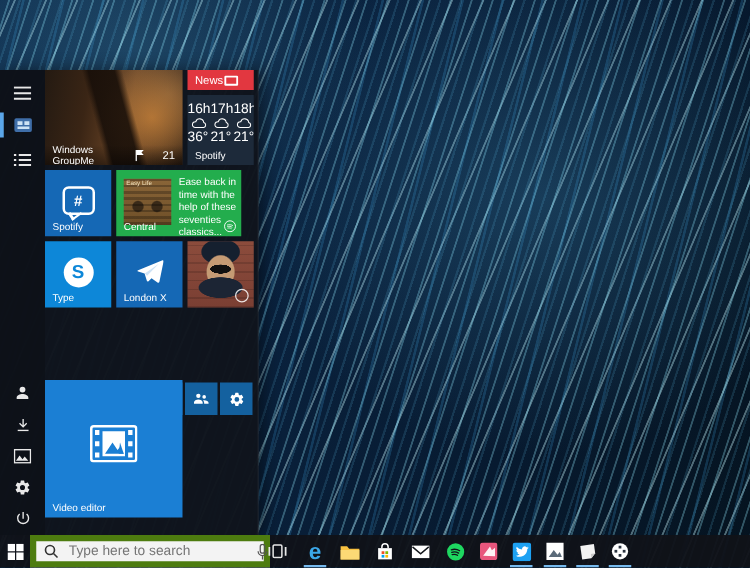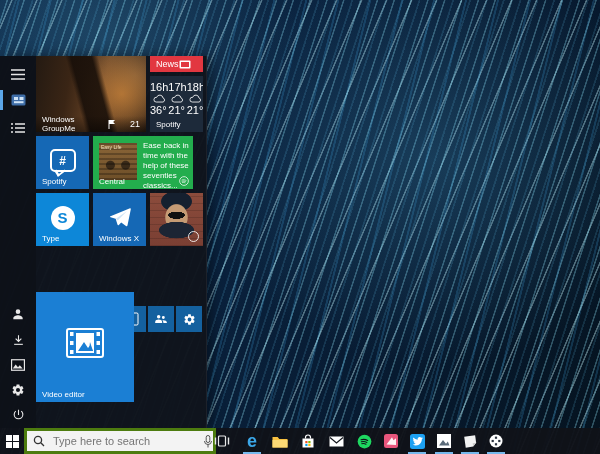--- a/index.html
+++ b/index.html
@@ -78,21 +78,21 @@
       repeating-linear-gradient(0deg, rgba(0,0,0,0.14) 0 1px, rgba(0,0,0,0) 1px 7px),
       linear-gradient(#8c4c3c,#7a3f33);}
   .photo-badge{position:absolute;right:4px;bottom:4px;width:9px;height:9px;border:1px solid rgba(255,255,255,0.85);border-radius:50%;}
 
   .small-tile{position:absolute;width:26px;height:26px;top:250px;display:flex;align-items:center;justify-content:center;cursor:pointer;}
   .video-tile{background:#1b7fd4;}
 
   
   .taskbar{position:absolute;left:0;bottom:0;width:600px;height:26px;background:rgba(16,18,24,0.95);}
   .start-btn{position:absolute;left:0;top:0;width:24px;height:26px;display:flex;align-items:center;justify-content:center;cursor:pointer;}
-  .search-box{position:absolute;left:24px;top:0;width:192px;height:26px;background:#f3f3f3;border:3px solid #4d7c0f;
+  .search-box{position:absolute;left:24px;top:0;width:192px;height:26px;background:#f3f3f3;border:5px solid #4d7c0f;
       box-sizing:border-box;display:flex;align-items:center;padding:0 6px;gap:6px;}
   .search-box input{border:none;outline:none;background:transparent;flex:1;font-size:11px;color:#444;
       font-family:"Liberation Sans",sans-serif;}
   .tb-icon{position:absolute;top:0;width:26px;height:26px;display:flex;align-items:center;justify-content:center;cursor:pointer;}
   .tb-underline{position:absolute;bottom:0;left:4px;width:18px;height:2px;background:#76b9ed;}
   .edge-e{color:#3ba7e8;font-size:18px;font-weight:bold;line-height:18px;}
 </style>
 </head>
 <body>
 
@@ -254,21 +254,21 @@
 
   <div class="tile tile-blue" style="left:93px;top:137px;width:53px;height:53px">
     <div class="center-icon" style="margin-top:-5px">
       <span>
         <svg width="22" height="20" viewBox="0 0 26 24">
             <path d="M25 1.5 1.6 11c-.9.36-.85 1 .08 1.3l6.1 1.9 2.2 6.9c.28.9.95 1 1.6.4l2.9-2.9 5.7 4.2c.85.6 1.6.3 1.85-.8L25.9 3c.25-1.1-.35-1.85-.9-1.5z" fill="#fff"></path>
             <path d="M8 14.2 21.5 4.8 10.2 16.2z" fill="#cfe3f5"></path>
           </svg>
       </span>
     </div>
-    <span class="tile-label">Windows X</span>
+    <span class="tile-label">London X</span>
   </div>
 
   <div class="tile photo-tile" style="left:150px;top:137px;width:53px;height:53px">
     <span class="photo-badge"></span>
   </div>
 
   <div class="small-tile" style="left:36px;background:#14619f">
     <span>
       <svg width="13" height="13">
           <rect width="13" height="13" rx="2" fill="#fff"></rect>
@@ -310,21 +310,21 @@
     </span>
   </div>
   <div class="small-tile" style="left:176px;background:#14619f">
     <span>
       <svg width="13" height="13" viewBox="0 0 24 24">
           <path d="M19.14 12.94a7 7 0 0 0 0-1.88l2.03-1.58a.5.5 0 0 0 .12-.64l-1.92-3.32a.5.5 0 0 0-.61-.22l-2.39.96a7 7 0 0 0-1.62-.94l-.36-2.54a.5.5 0 0 0-.5-.42h-3.84a.5.5 0 0 0-.5.42l-.36 2.54c-.59.24-1.13.56-1.62.94l-2.39-.96a.5.5 0 0 0-.61.22L2.65 8.84a.5.5 0 0 0 .12.64l2.03 1.58a7 7 0 0 0 0 1.88l-2.03 1.58a.5.5 0 0 0-.12.64l1.92 3.32c.13.23.4.32.61.22l2.39-.96c.49.38 1.03.7 1.62.94l.36 2.54a.5.5 0 0 0 .5.42h3.84a.5.5 0 0 0 .5-.42l.36-2.54a7 7 0 0 0 1.62-.94l2.39.96c.22.1.48 0 .61-.22l1.92-3.32a.5.5 0 0 0-.12-.64zM12 15.5a3.5 3.5 0 1 1 0-7 3.5 3.5 0 0 1 0 7z" fill="#fff"></path>
         </svg>
     </span>
   </div>
 
-  <div class="tile video-tile" style="left:36px;top:236px;width:98px;height:110px">
+  <div class="tile video-tile" style="left:36px;top:248px;width:110px;height:110px">
     <div class="center-icon" style="margin-top:-8px">
       <span>
         <svg width="38" height="30">
             <rect x="1" y="1" width="36" height="28" rx="2" fill="none" stroke="#fff" stroke-width="2"></rect>
           <rect x="4" y="4" width="3.5" height="4" fill="#fff"></rect>
             <rect x="4" y="13" width="3.5" height="4" fill="#fff"></rect>
             <rect x="4" y="22" width="3.5" height="4" fill="#fff"></rect>
           <rect x="30.5" y="4" width="3.5" height="4" fill="#fff"></rect>
             <rect x="30.5" y="13" width="3.5" height="4" fill="#fff"></rect>
             <rect x="30.5" y="22" width="3.5" height="4" fill="#fff"></rect>

